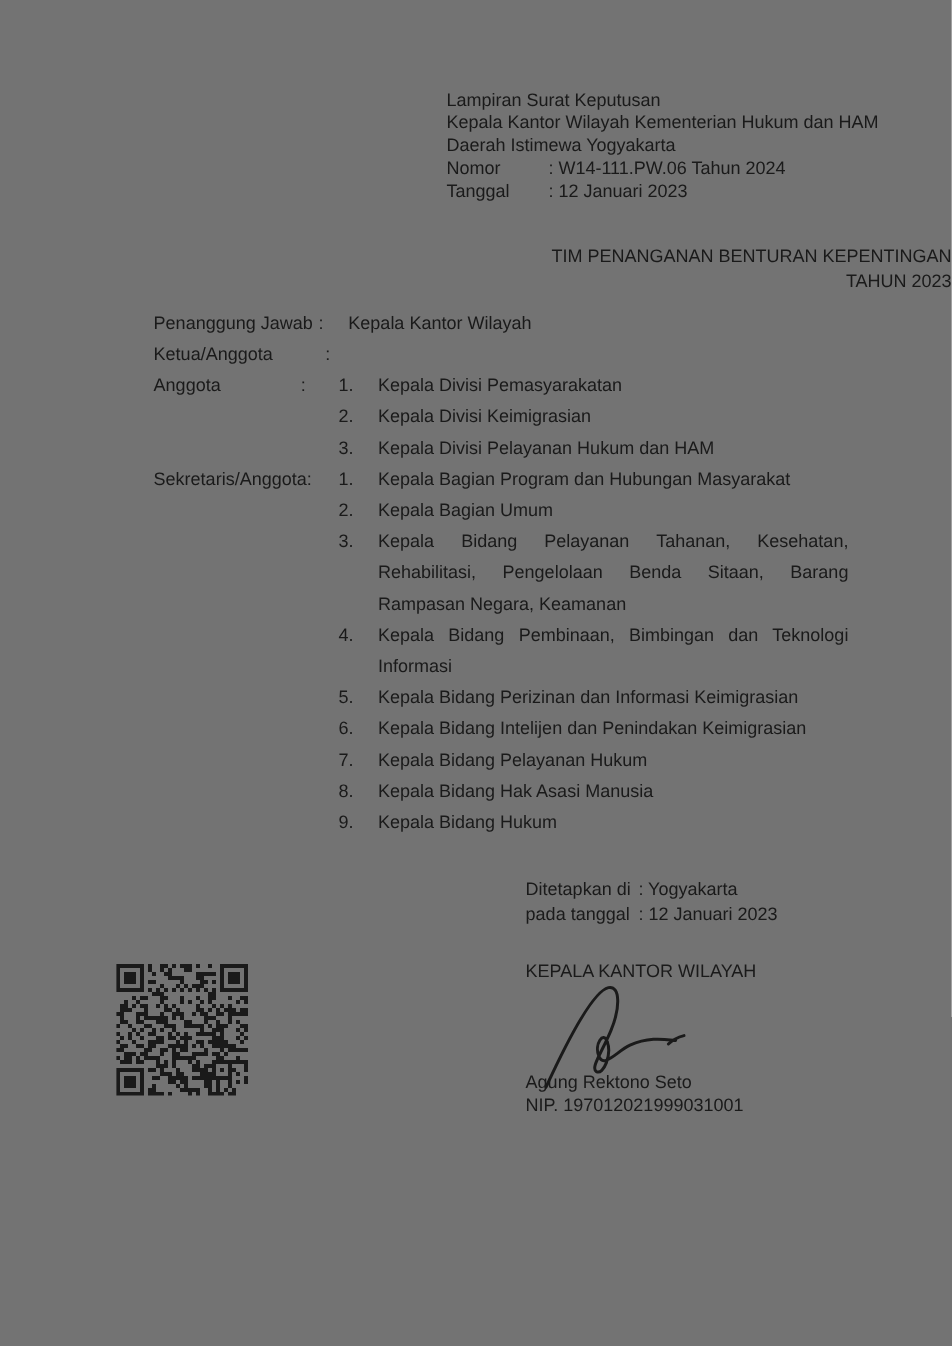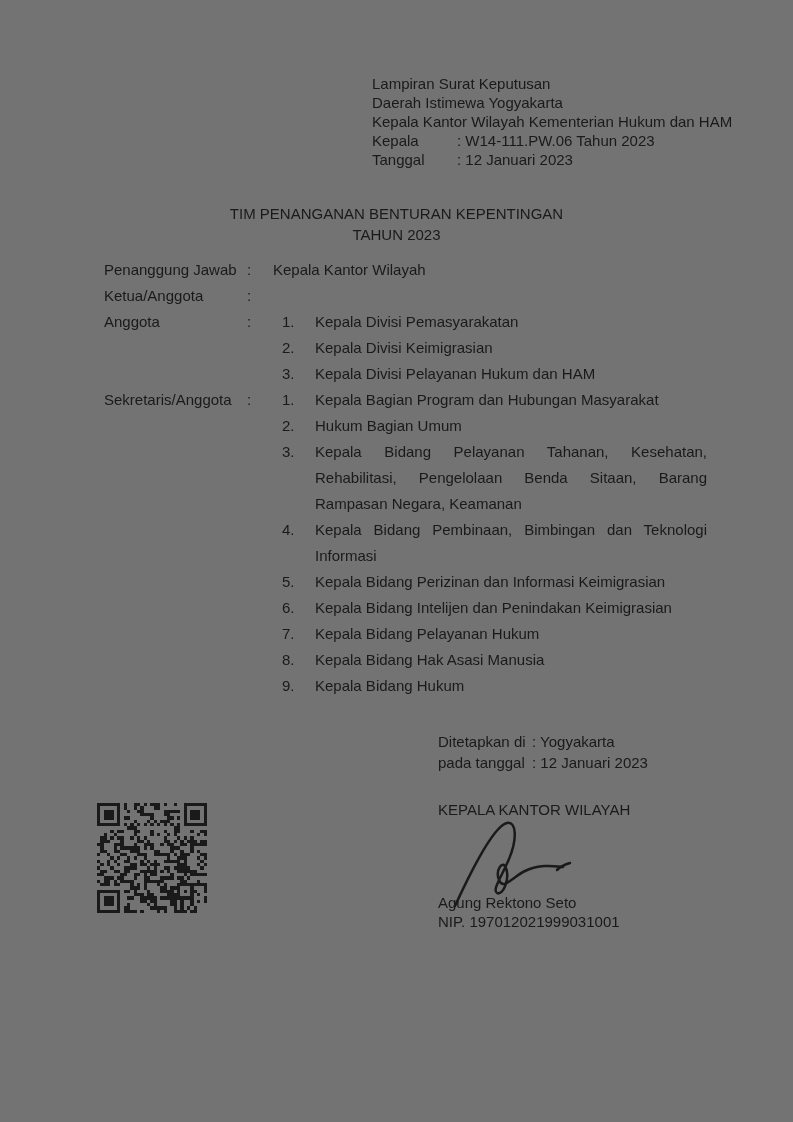--- a/index.html
+++ b/index.html
@@ -7,25 +7,25 @@
   body {
     width:793px; height:1122px; position:relative; overflow:hidden;
     font-family:"Liberation Sans","DejaVu Sans",sans-serif;
     color:#1a1a1a; font-size:15px;
   }
   .page { position:absolute; inset:0; background:#737373; }
 
   .header-block { position:absolute; left:372px; top:74px; line-height:19px; white-space:nowrap; }
   .header-block .kv .k { display:inline-block; width:85px; }
 
-  .doc-title { position:absolute; left:0; top:203px; width:793px; text-align:center; line-height:21px; }
+  .doc-title { position:absolute; left:0; top:203px; width:793px; text-align:right; line-height:21px; }
 
   .roles { position:absolute; left:104px; top:257px; width:603px; }
   .role-row { display:flex; align-items:flex-start; }
-  .role-label { width:143px; line-height:26px; }
+  .role-label { width:143px; line-height:26px;margin-left:24px; }
   .role-colon { width:26px; line-height:26px; }
   .role-content { width:434px; }
   .role-value { line-height:26px; }
   .role-item { display:flex; align-items:flex-start; }
   .role-num { width:42px; padding-left:9px; line-height:26px; }
   .role-item-text { width:392px; line-height:26px; text-align:justify; }
 
   .closing { position:absolute; left:438px; top:731px; line-height:21px; white-space:nowrap; }
   .closing .k { display:inline-block; width:94px; }
   .signer-title { position:absolute; left:438px; top:801px; line-height:17px; white-space:nowrap; }
@@ -34,24 +34,24 @@
 
   .qr { position:absolute; left:97px; top:803px; }
 </style>
 </head>
 <body>
 
 <div class="page">
 
   <div class="header-block">
     <div>Lampiran Surat Keputusan</div>
+    <div>Kepala Kantor Wilayah Kementerian Hukum dan HAM</div>
     <div>Daerah Istimewa Yogyakarta</div>
-    <div>Kepala Kantor Wilayah Kementerian Hukum dan HAM</div>
     <div class="kv">
-      <span class="k">Kepala</span><span>: W14-111.PW.06 Tahun 2023</span>
+      <span class="k">Nomor</span><span>: W14-111.PW.06 Tahun 2024</span>
     </div>
     <div class="kv">
       <span class="k">Tanggal</span><span>: 12 Januari 2023</span>
     </div>
   </div>
 
   <div class="doc-title">
     <div>TIM PENANGANAN BENTURAN KEPENTINGAN</div>
     <div>TAHUN 2023</div>
   </div>
@@ -89,21 +89,21 @@
       <div class="role-row">
         <div class="role-label">Sekretaris/Anggota</div>
         <div class="role-colon">:</div>
         <div class="role-content">
           <div class="role-item">
             <div class="role-num">1.</div>
             <div class="role-item-text">Kepala Bagian Program dan Hubungan Masyarakat</div>
           </div>
           <div class="role-item">
             <div class="role-num">2.</div>
-            <div class="role-item-text">Hukum Bagian Umum</div>
+            <div class="role-item-text">Kepala Bagian Umum</div>
           </div>
           <div class="role-item">
             <div class="role-num">3.</div>
             <div class="role-item-text">Kepala Bidang Pelayanan Tahanan, Kesehatan, Rehabilitasi, Pengelolaan Benda Sitaan, Barang Rampasan Negara, Keamanan</div>
           </div>
           <div class="role-item">
             <div class="role-num">4.</div>
             <div class="role-item-text">Kepala Bidang Pembinaan, Bimbingan dan Teknologi Informasi</div>
           </div>
           <div class="role-item">

